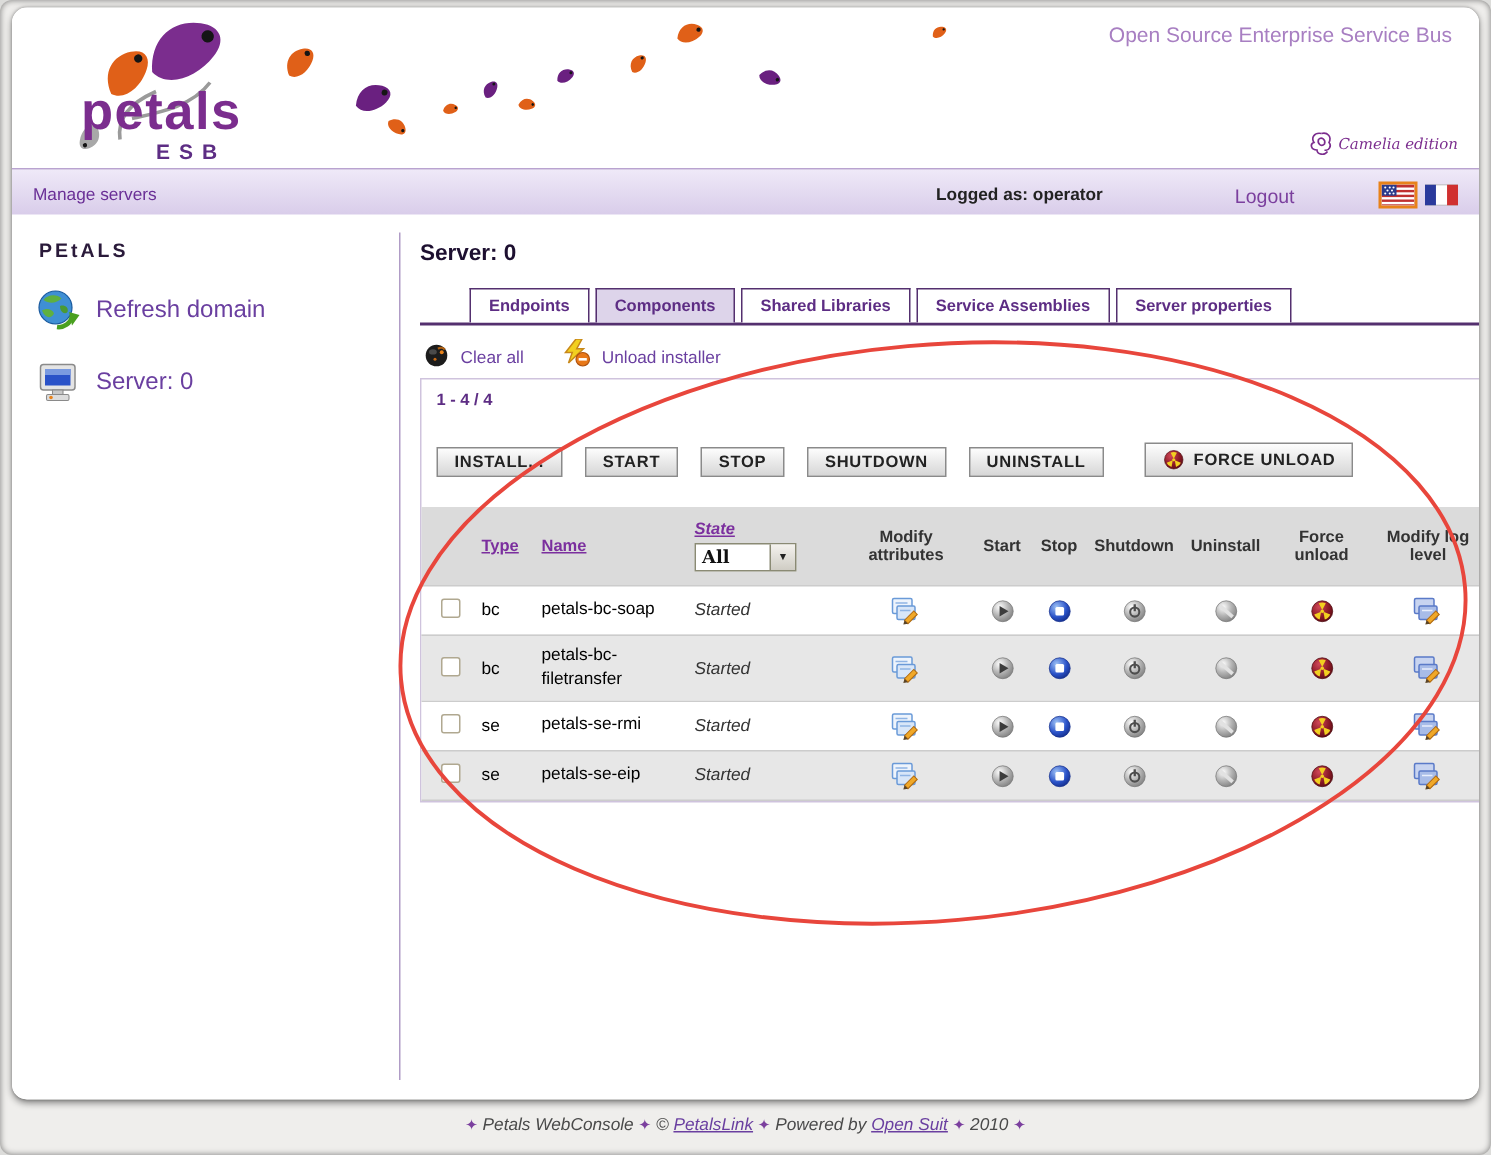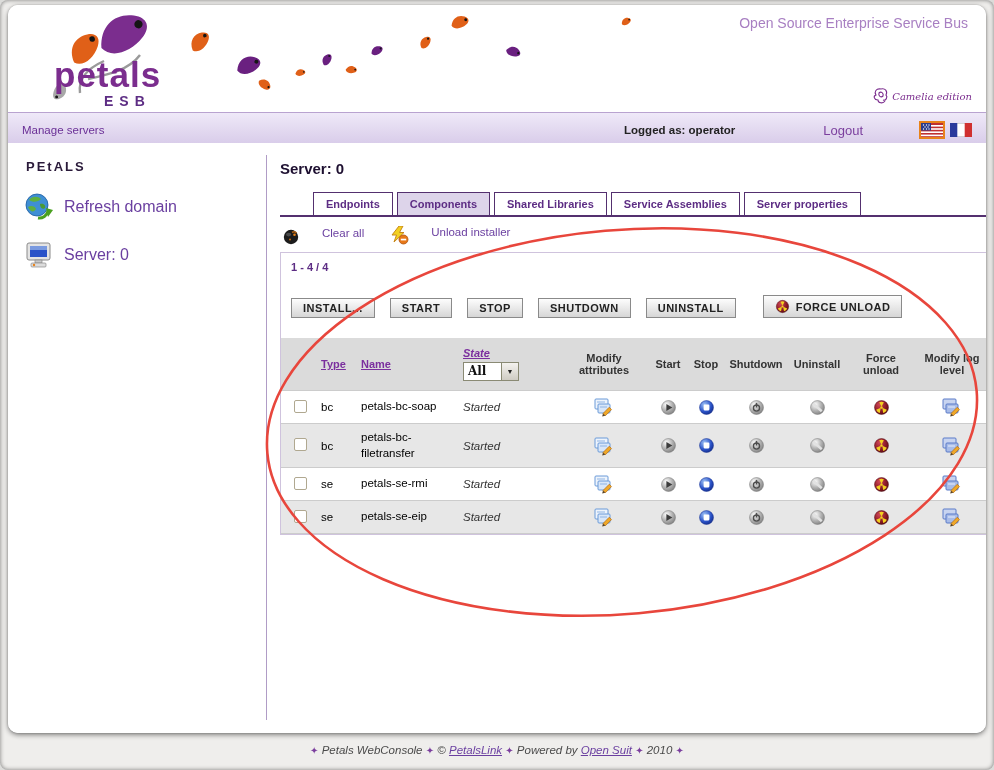--- a/index.html
+++ b/index.html
@@ -43,38 +43,38 @@
   .main { position:absolute; left:272px; top:0; width:708px; }
   .page-title { margin-top:17px; font-size:15px; font-weight:bold; color:#1d0f30; }
 
   .tabrow { display:flex; align-items:flex-end; border-bottom:2px solid #54306f; padding-left:33px; margin-top:13px; }
   .tab { border:1px solid #54306f; border-bottom:none; background:#fff; color:#5d2d84; font-size:11px; font-weight:bold;
          padding:5px 12px 5px 12px; margin-right:4px; cursor:pointer; white-space:nowrap; }
   .tab.active { background:#ddd4ea; }
   .tabrow.second { margin-top:15px; }
 
   .toolbar { display:flex; gap:26px; margin:9px 0 0 2px; align-items:center; }
-  .tool { display:flex; align-items:flex-start; gap:22px; color:#6a3fa0; font-size:11.5px; cursor:pointer; }
+  .tool { display:flex; align-items:flex-end; gap:7px; color:#6a3fa0; font-size:11.5px; cursor:pointer; }
 
   .panel { margin-top:7px; width:708px; border:1px solid #cfc3dd; background:#fff; padding-bottom:0; }
   .pagination { margin:8px 0 0 10px; font-size:11px; font-weight:bold; color:#5d2d84; }
   .btnrow { display:flex; gap:15px; margin:22px 0 20px 10px; align-items:flex-end; }
   .btn { font-family:"Liberation Sans", sans-serif; font-size:11px; font-weight:bold; letter-spacing:.5px; color:#222;
          background:linear-gradient(#fdfdfd,#d6d6d6); border:1px solid #8a8a8a; padding:3px 11px; cursor:pointer;
          display:flex; align-items:center; gap:6px; }
 
   .tbl { width:100%; font-size:11.5px; }
   .trow, .thead { display:grid; grid-template-columns:38px 40px 102px 98px 90px 38px 38px 62px 60px 68px 74px; align-items:center; }
   .thead { background:#dbdbdb; min-height:52px; font-size:11px; font-weight:bold; color:#333; }
   .cell { text-align:center; padding:6px 2px; }
   .cell.left { text-align:left; padding-left:2px; }
   .hlink { color:#7b2f9e; text-decoration:underline; font-weight:bold; cursor:pointer; }
   .hlink.it { font-style:italic; }
   .statecell { display:flex; flex-direction:column; align-items:flex-start; gap:3px; padding-left:2px; }
-  .selbox { display:flex; width:56px; height:19px; border:1px solid #8a8a74; background:#fff; cursor:pointer; }
+  .selbox { display:flex; width:68px; height:19px; border:1px solid #8a8a74; background:#fff; cursor:pointer; }
   .selbox .val { flex:1; font-family:"DejaVu Serif", serif; font-size:12px; color:#111; padding:1px 0 0 4px; text-align:left; }
   .selbox .arr { width:17px; background:linear-gradient(#f4f2ee,#cfccc4); border-left:1px solid #8a8a74;
                  font-size:7px; color:#222; display:flex; align-items:center; justify-content:center; }
   .trow { min-height:30px; border-top:1px solid #ccc; background:#fff; }
   .trow.alt { background:#e7e7e7; }
   .trow:last-child { border-bottom:1px solid #ccc; }
   .rname { word-break:break-word; line-height:1.35; }
   .rstate { font-style:italic; color:#333; }
   .checkbox { display:inline-block; width:13px; height:13px; background:#fff; border:1px solid #b0a890; border-radius:2px; cursor:pointer; }
   .ic { display:inline-block; vertical-align:middle; cursor:pointer; }

